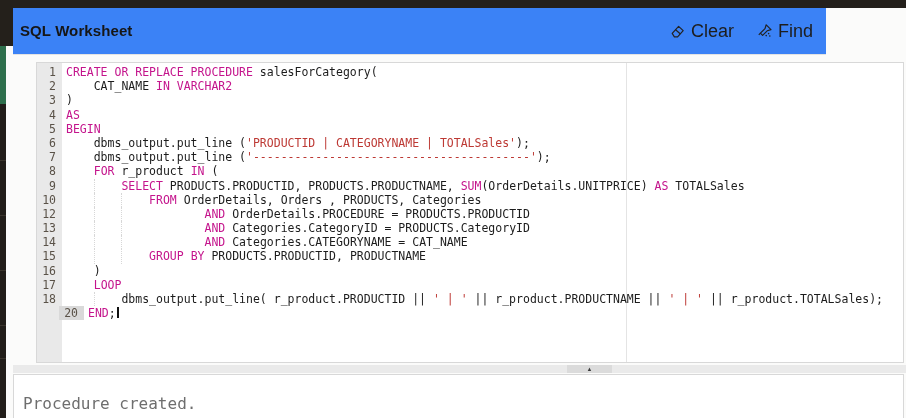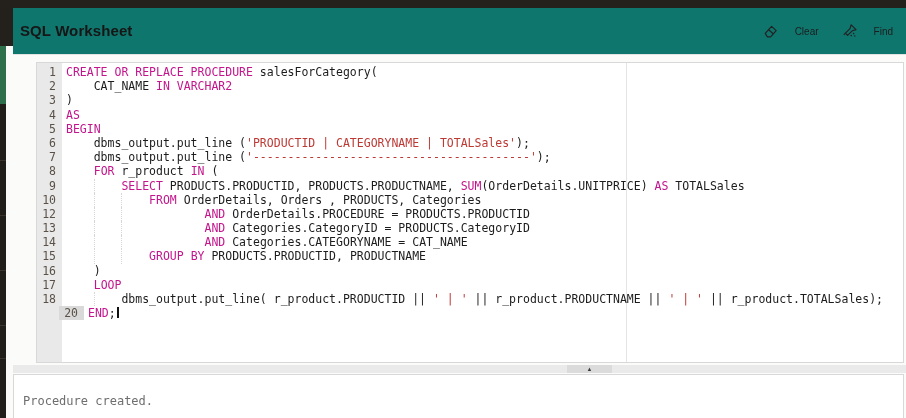--- a/index.html
+++ b/index.html
@@ -8,24 +8,24 @@
   .screen { position: relative; width: 906px; height: 418px; overflow: hidden; background: #fbfbfa; }
 
   
   .topbar { position: absolute; left: 0; top: 0; width: 906px; height: 8px; background: #24201b; }
   .edge-top { position: absolute; left: 0; top: 8px; width: 13px; height: 38px; background: #24201b; }
   .edge-green { position: absolute; left: 0; top: 46px; width: 6px; height: 58px; background: #2e6f4c; }
   .edge-dark { position: absolute; left: 0; top: 104px; width: 6px; height: 314px; background: #211d19; }
   .edge-sep { position: absolute; left: 0; width: 6px; height: 1px; background: #3a342c; }
 
   
-  .header { position: absolute; left: 13px; top: 8px; width: 893px; height: 47px; background: #0f766e; border-bottom: 1px solid #e3e3e3; }
+  .header { position: absolute; left: 13px; top: 8px; width: 813px; height: 47px; background: #3b82f6; border-bottom: 1px solid #e3e3e3; }
   .title { position: absolute; left: 7px; top: 14px; font-size: 15px; font-weight: 700; color: #161616; letter-spacing: .1px; }
   .actions { position: absolute; right: 13px; top: 0; height: 100%; display: flex; align-items: center; gap: 22px; }
-  .action-btn { display: flex; align-items: center; gap: 16px; cursor: pointer; color: #1d1d1d; font-size: 10px; }
+  .action-btn { display: flex; align-items: center; gap: 5px; cursor: pointer; color: #1d1d1d; font-size: 18px; }
   .action-btn svg { display: block; }
 
   
   .editor { position: absolute; left: 36px; top: 62px; width: 868px; height: 301px; background: #ffffff; border: 1px solid #d8d8d8; overflow: hidden; }
   .gutter-bg { position: absolute; left: 0; top: 0; bottom: 0; width: 25px; background: #e9e9e9; }
   .margin-guide { position: absolute; left: 589px; top: 0; bottom: 0; width: 1px; background: #e4e4e4; }
   .rows { position: relative; padding-top: 2px; font-family: "DejaVu Sans Mono", monospace; font-size: 11.5px; line-height: 14.2px; }
   .row { display: flex; height: 14.2px; white-space: pre; }
   .gutter-cell { width: 25px; flex: 0 0 25px; text-align: right; padding-right: 6px; color: #5a5248; }
   .row.active .gutter-cell { background: #d9d9d9; margin-left: 22px; }
@@ -35,21 +35,21 @@
   .guide { position: absolute; top: 0; bottom: 0; width: 0; border-left: 1px dotted #d7d7d7; }
   .cursor { display: inline-block; width: 2px; height: 11px; background: #101010; vertical-align: -1px; margin-left: 1px; }
 
   
   .splitter { position: absolute; left: 13px; top: 365px; width: 893px; height: 8px; background: #eaeaea; }
   .splitter-handle { position: absolute; left: 554px; top: 0; width: 45px; height: 8px; background: #dbdbdb; display: flex; align-items: center; justify-content: center; }
   .tri { font-size: 6px; line-height: 6px; color: #3c3c3c; }
 
   
   .output { position: absolute; left: 13px; top: 374px; width: 891px; height: 60px; background: #ffffff; border: 1px solid #d8d8d8; }
-  .output-text { position: absolute; left: 9px; top: 19px; font-family: "DejaVu Sans Mono", monospace; font-size: 12px; color: #6e6e6e; }
+  .output-text { position: absolute; left: 9px; top: 19px; font-family: "DejaVu Sans Mono", monospace; font-size: 16px; color: #6e6e6e; }
 </style>
 </head>
 <body>
 
 <div class="screen">
 
   <div class="topbar"></div>
   <div class="edge-top"></div>
   <div class="edge-green"></div>
   <div class="edge-dark">

